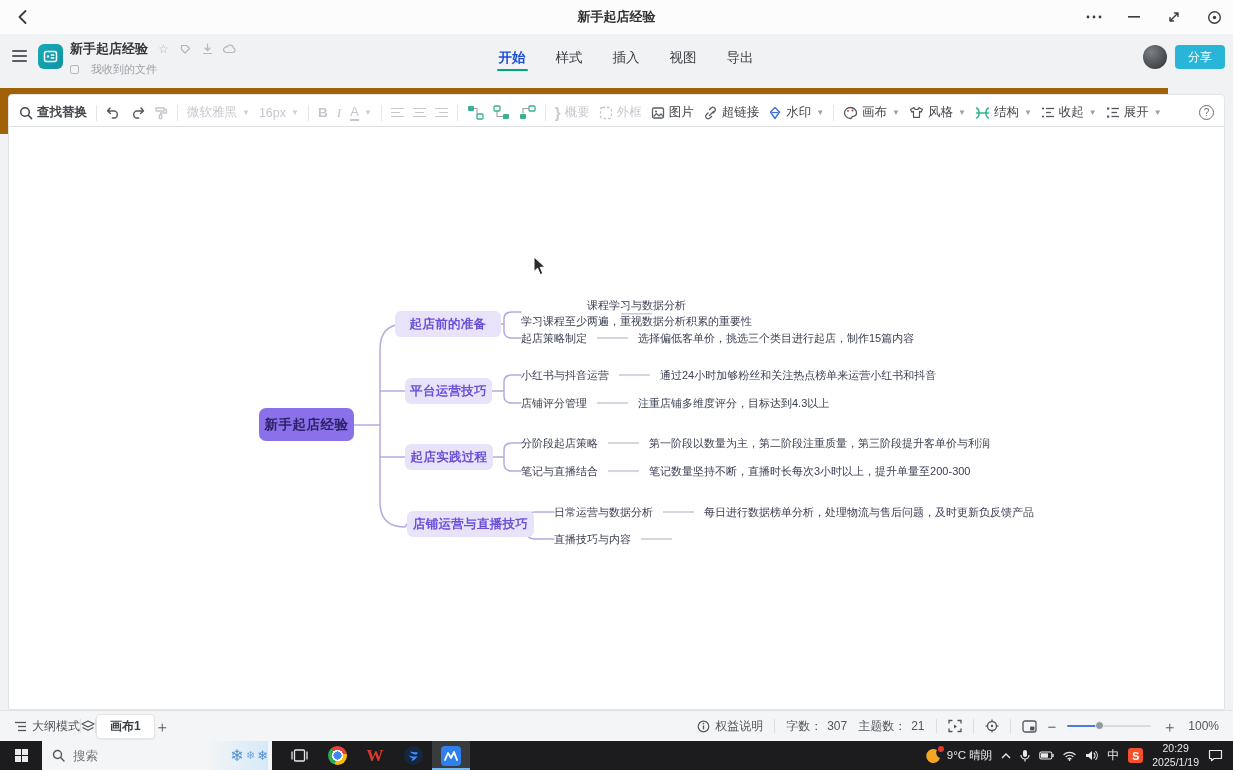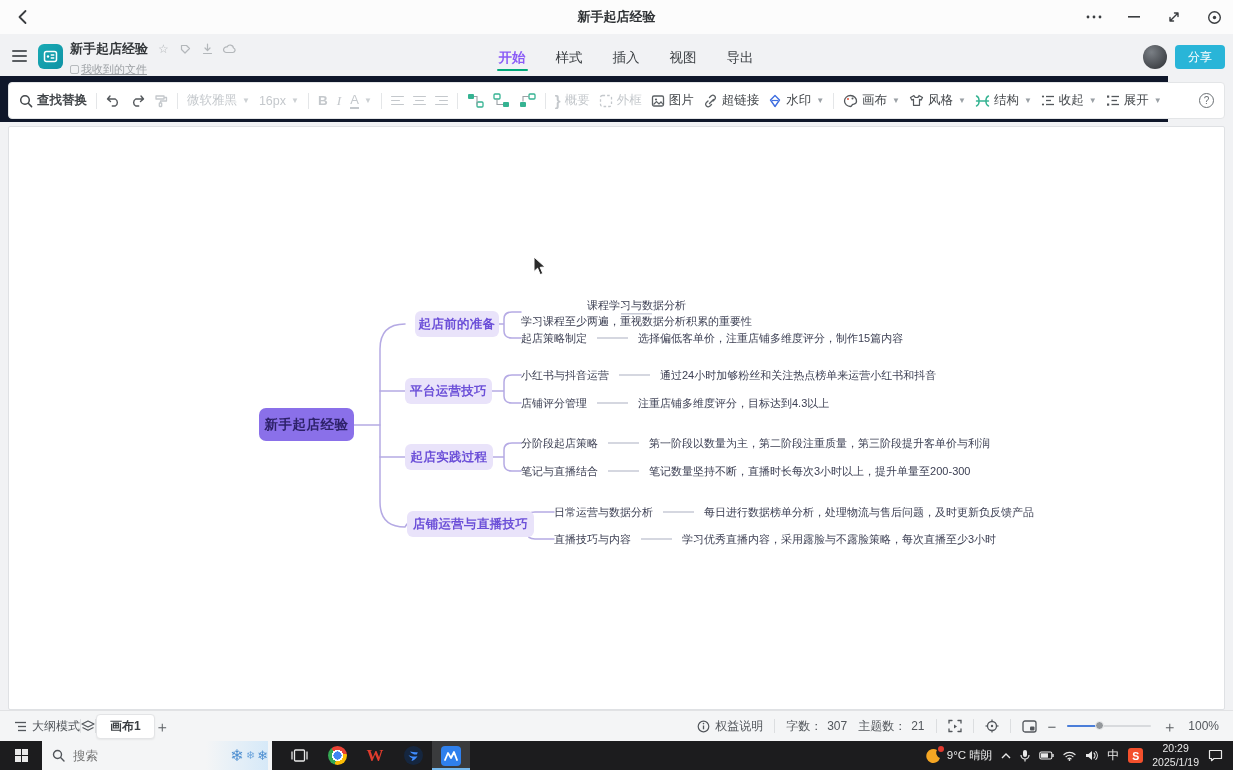--- a/index.html
+++ b/index.html
@@ -15,31 +15,31 @@
 
   
   .header { position:absolute; top:34px; left:0; width:1233px; height:46px; background:#f1f2f4; }
   .hamburger { position:absolute; left:12px; top:16px; width:15px; height:12px; display:flex; flex-direction:column; justify-content:space-between; cursor:pointer; }
   .hamburger i { display:block; height:1.6px; background:#5a5e62; border-radius:1px; }
   .app-icon { position:absolute; left:38px; top:10px; width:25px; height:25px; border-radius:6px; background:linear-gradient(135deg,#19aab4,#0f93a5); display:flex; align-items:center; justify-content:center; }
   .doc-meta { position:absolute; left:70px; top:6px; }
   .doc-title-row { display:flex; align-items:center; gap:9px; }
   .doc-title { font-size:13px; color:#33373a; font-weight:bold; }
   .mini-ico { color:#b3b7ba; width:13px; height:13px; display:inline-flex; align-items:center; justify-content:center; font-size:12px; cursor:pointer; }
-  .doc-folder-row { display:flex; align-items:center; gap:2px; margin-top:4px; color:#9ca0a4; font-size:11px;text-decoration:underline; }
+  .doc-folder-row { display:flex; align-items:center; gap:12px; margin-top:4px; color:#9ca0a4; font-size:11px; }
   .folder-check { width:9px; height:9px; border:1px solid #b6babd; border-radius:2px; display:inline-block; }
   .tabs { position:absolute; left:0; right:0; top:0; height:46px; display:flex; align-items:center; justify-content:center; gap:26px; }
   .tab { font-size:13.5px; color:#3b3f43; padding:12px 2px 10px; cursor:pointer; position:relative; }
-  .tab.active { color:#8b5cf6; font-weight:bold;margin-left:19px; }
+  .tab.active { color:#1d4ed8; font-weight:bold;margin-left:19px; }
   .tab.active::after { content:""; position:absolute; left:0; right:0; bottom:6px; height:2px; background:#00a87b; border-radius:1px; }
   .avatar { position:absolute; right:66px; top:11px; width:24px; height:24px; border-radius:50%; background:radial-gradient(circle at 35% 30%,#7a7f85,#2c2f33); cursor:pointer; }
   .share-btn { position:absolute; right:8px; top:11px; width:50px; height:24px; background:#29b5d8; color:#fff; font-size:12px; border:none; border-radius:4px; cursor:pointer; }
 
   
-  .toolbar-band { position:absolute; top:76px; left:0; width:1168px; height:46px; background:#0f172a; }
+  .toolbar-band { position:absolute; top:88px; left:0; width:1168px; height:46px; background:#a16207; }
   .toolbar { position:absolute; top:6px; left:8px; width:1217px; height:37px; background:#fff; border:1px solid #e3e5e7; border-radius:4px; display:flex; align-items:center; padding:0 10px; gap:9px; }
   .tbi { display:flex; align-items:center; gap:4px; font-size:12.5px; color:#43474b; cursor:pointer; white-space:nowrap; }
   .tbi.dis { color:#c4c8cc; cursor:default; }
   .tbi svg { flex:none; }
   .tb-div { width:1px; height:16px; background:#e4e6e8; flex:none; }
   .caret { font-size:8px; color:#9aa0a5; margin-left:1px; }
   .tbi.dis .caret { color:#ccd0d3; }
   .bld { font-weight:bold; font-size:13.5px; }
   .itl { font-style:italic; font-family:"Liberation Serif",serif; font-size:13.5px; }
   .fc { font-size:13px; border-bottom:2px solid #c4c8cc; line-height:1; padding-bottom:1px; }
@@ -369,34 +369,34 @@
       <path d="M371,330 L396,330"></path>
       <path d="M483,197 L495,197 M512,185 L503,185 Q495,185 495,192 L495,197 M512,211 L503,211 Q495,211 495,204 L495,197"></path>
       <path d="M483,264 L495,264 M512,248 L503,248 Q495,248 495,255 L495,264 M512,276 L503,276 Q495,276 495,269 L495,264"></path>
       <path d="M484,330 L495,330 M512,316 L503,316 Q495,316 495,323 L495,330 M512,344 L503,344 Q495,344 495,337 L495,330"></path>
       <path d="M508,397 L518,397 M545,385 L526,385 Q518,385 518,391 L518,397 M545,412 L526,412 Q518,412 518,405 L518,397"></path>
     </g>
   </svg>
 
   <div class="mm-root">新手起店经验</div>
 
-  <div class="mm-branch" style="left:406px;top:184px;width:84px;">起店前的准备</div>
+  <div class="mm-branch" style="left:386px;top:184px;width:106px;">起店前的准备</div>
   <div class="mm-branch" style="left:396px;top:251px;width:87px;">平台运营技巧</div>
   <div class="mm-branch" style="left:396px;top:317px;width:88px;">起店实践过程</div>
   <div class="mm-branch" style="left:398px;top:384px;width:127px;">店铺运营与直播技巧</div>
 
   <div class="mm-row" style="left:512px;top:187px;flex-direction:column;">
     <span class="mm-label">课程学习与数据分析</span>
     <span class="mm-dash"></span>
     <span class="mm-detail">学习课程至少两遍，重视数据分析积累的重要性</span>
   </div>
   <div class="mm-row" style="left:512px;top:211px;">
     <span class="mm-label">起店策略制定</span>
     <span class="mm-dash"></span>
-    <span class="mm-detail">选择偏低客单价，注重店铺多维度评分，制作15篇内容</span>
+    <span class="mm-detail">选择偏低客单价，挑选三个类目进行起店，制作15篇内容</span>
   </div>
   <div class="mm-row" style="left:512px;top:248px;">
     <span class="mm-label">小红书与抖音运营</span>
     <span class="mm-dash"></span>
     <span class="mm-detail">通过24小时加够粉丝和关注热点榜单来运营小红书和抖音</span>
   </div>
   <div class="mm-row" style="left:512px;top:276px;">
     <span class="mm-label">店铺评分管理</span>
     <span class="mm-dash"></span>
     <span class="mm-detail">注重店铺多维度评分，目标达到4.3以上</span>
@@ -412,21 +412,20 @@
     <span class="mm-detail">笔记数量坚持不断，直播时长每次3小时以上，提升单量至200-300</span>
   </div>
   <div class="mm-row" style="left:545px;top:385px;text-align:right;">
     <span class="mm-label">日常运营与数据分析</span>
     <span class="mm-dash"></span>
     <span class="mm-detail">每日进行数据榜单分析，处理物流与售后问题，及时更新负反馈产品</span>
   </div>
   <div class="mm-row" style="left:545px;top:412px;">
     <span class="mm-label">直播技巧与内容</span>
     <span class="mm-dash"></span>
-    <span class="mm-detail">学习优秀直播内容，采用露脸与不露脸策略，每次直播至少3小时</span>
   </div>
 </div>
 
 <div class="cursor">
   <svg width="14" height="20" viewBox="0 0 14 20">
       <path d="M1,1 L1,15.5 L4.6,12.2 L7.2,18.6 L9.8,17.5 L7.2,11.3 L12,11 Z" fill="#2b2b2b" stroke="#fff" stroke-width="1"></path>
     </svg>
 </div>
 
 <div class="footer">

